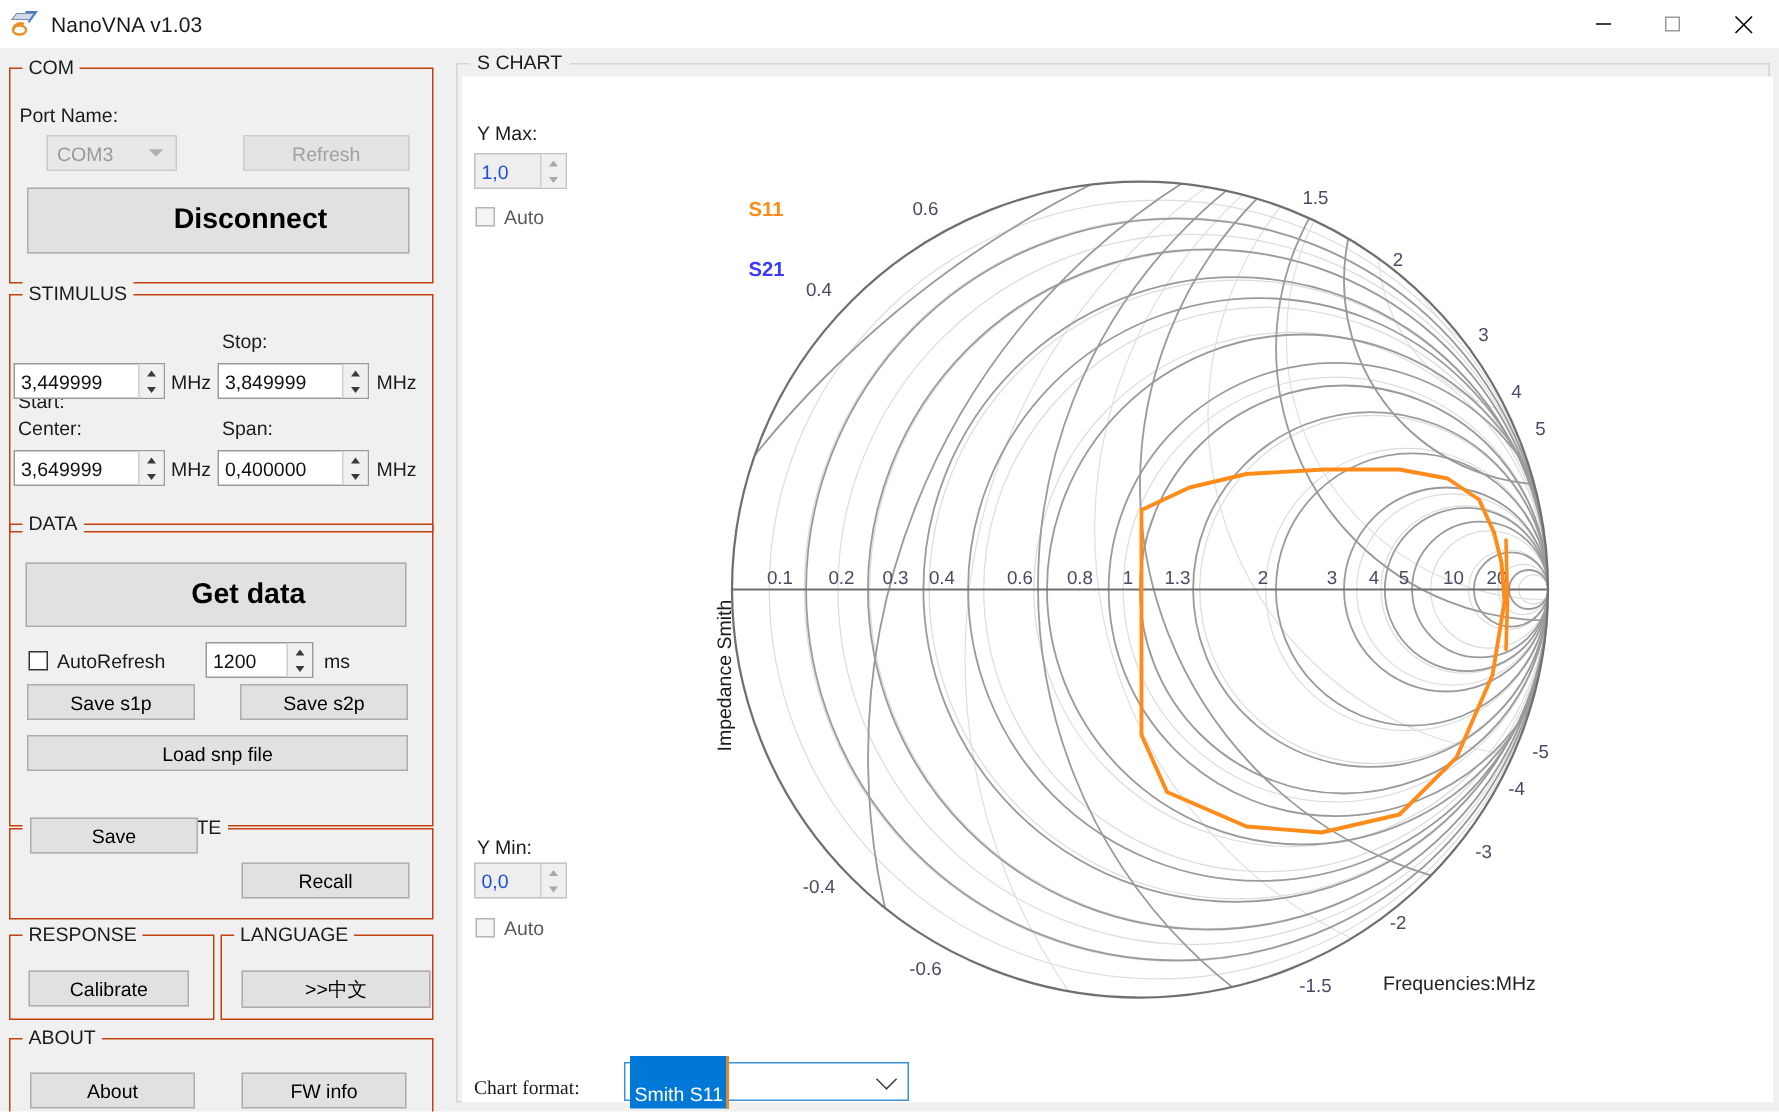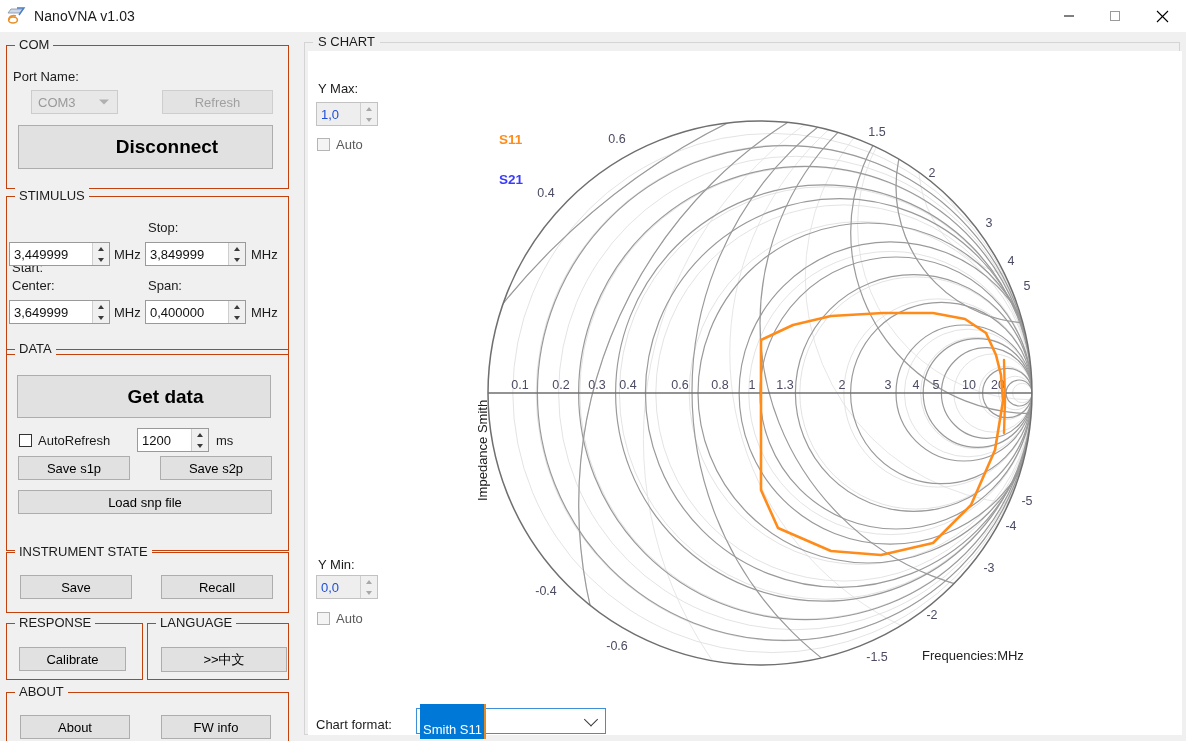--- a/index.html
+++ b/index.html
@@ -250,21 +250,21 @@
       <div class="btn" style="left:160px;top:424px;width:112px;height:24px;">
         <span>Save s2p</span>
       </div>
       <div class="btn" style="left:18px;top:458px;width:254px;height:24px;">
         <span>Load snp file</span>
       </div>
 
       <div class="group" style="left:6px;top:520px;width:281px;height:59px;">
         <div class="glabel">INSTRUMENT STATE</div>
       </div>
-      <div class="btn" style="left:20px;top:543px;width:112px;height:24px;">
+      <div class="btn" style="left:20px;top:513px;width:112px;height:24px;">
         <span>Save</span>
       </div>
       <div class="btn" style="left:161px;top:543px;width:112px;height:24px;">
         <span>Recall</span>
       </div>
 
       <div class="group" style="left:6px;top:591px;width:135px;height:55px;">
         <div class="glabel">RESPONSE</div>
       </div>
       <div class="btn" style="left:19px;top:615px;width:107px;height:24px;">
@@ -484,21 +484,21 @@
               <text x="624" y="568">-2</text>
               <text x="569" y="610">-1.5</text>
               <text x="309" y="599">-0.6</text>
               <text x="238" y="544">-0.4</text>
             </g>
 
             <polyline fill="none" stroke="#ff8c1a" stroke-width="2.6" stroke-linejoin="round" stroke-linecap="round" points="453,289 453,439 470,477 523,500 573,504 625,492 663,454 687,399 695,350 693,324 688,304 678,282 657,268 625,262 575,262 523,265 485,274 453,289"></polyline>
             <polyline fill="none" stroke="#ff8c1a" stroke-width="2.4" stroke-linejoin="round" stroke-linecap="round" points="696,309 697,350 696,382"></polyline>
           </svg>
 
-          <div class="cformat-lbl" style="left:8px;top:666px;">Chart format:</div>
+          <div class="cformat-lbl" style="left:8px;top:666px;font-family:Liberation Serif, serif;">Chart format:</div>
           <div class="cformat" style="left:108px;top:657px;width:190px;height:26px;">
             <span class="sel">Smith S11</span>
             <span class="chev"></span>
           </div>
 
         </div>
       </div>
     </div>
 
   </div>

